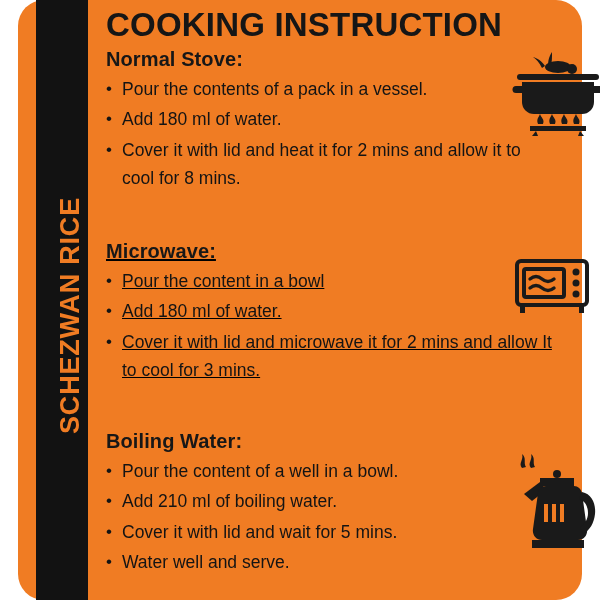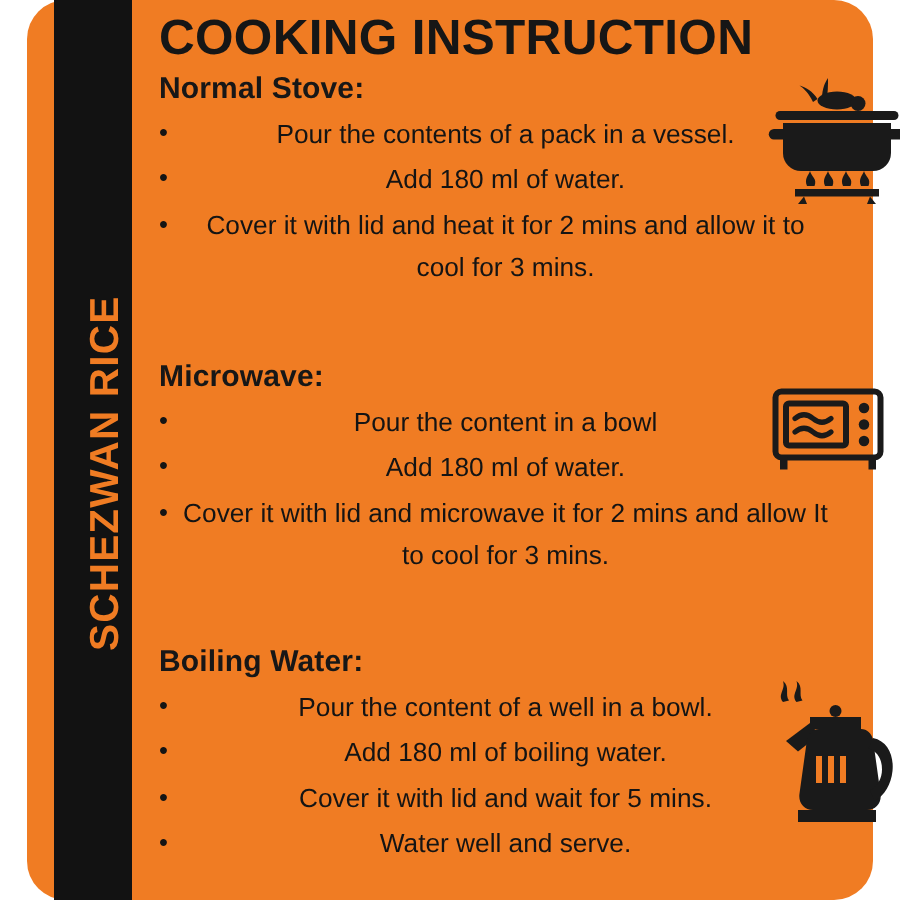--- a/index.html
+++ b/index.html
@@ -80,41 +80,40 @@
     font-size: 20px;
     font-weight: bold;
     color: #171717;
     margin: 0 0 4px 0;
     letter-spacing: 0.1px;
   }
   .bullets {
     list-style: none;
     margin: 0;
     padding: 0;
-    text-align: center;
   }
   .bullets li {
     position: relative;
     padding-left: 16px;
     font-size: 17.5px;
     color: #141414;
     line-height: 1.62;
     margin-bottom: 2px;
     max-width: 430px;
   }
   .bullets li::before {
     content: "\2022";
     position: absolute;
     left: 0;
     top: 0;
     font-size: 17px;
     color: #141414;
   }
   .sec-stove { top: 48px; }
-  .sec-micro { top: 240px; }
+  .sec-micro { top: 240px; text-decoration: underline; }
   .sec-boil  { top: 430px; }
 
   .icon {
     position: absolute;
   }
   .icon-stove { left: 412px; top: 52px; }
   .icon-micro { left: 414px; top: 258px; }
   .icon-boil  { left: 404px; top: 452px; }
 </style>
 </head>
@@ -131,38 +130,38 @@
 
   <div class="content">
 
     <div class="main-title">COOKING INSTRUCTION</div>
 
     <div class="section sec-stove">
       <div class="section-title">Normal Stove:</div>
       <ul class="bullets">
         <li>Pour the contents of a pack in a vessel.</li>
         <li>Add 180 ml of water.</li>
-        <li>Cover it with lid and heat it for 2 mins and allow it to cool for 3 mins.</li>
+        <li>Cover it with lid and heat it for 2 mins and allow it to cool for 8 mins.</li>
       </ul>
     </div>
 
     <div class="section sec-micro">
       <div class="section-title">Microwave:</div>
       <ul class="bullets">
         <li>Pour the content in a bowl</li>
         <li>Add 180 ml of water.</li>
         <li>Cover it with lid and microwave it for 2 mins and allow It to cool for 3 mins.</li>
       </ul>
     </div>
 
     <div class="section sec-boil">
       <div class="section-title">Boiling Water:</div>
       <ul class="bullets">
         <li>Pour the content of a well in a bowl.</li>
-        <li>Add 180 ml of boiling water.</li>
+        <li>Add 210 ml of boiling water.</li>
         <li>Cover it with lid and wait for 5 mins.</li>
         <li>Water well and serve.</li>
       </ul>
     </div>
 
     <div class="icon icon-stove">
       <svg width="92" height="84" viewBox="0 0 92 84">
         <g fill="#1a1a1a">
 
           <path d="M30 16 c-3 -6 -6 -9 -9 -11 c4 1 9 4 12 9 z"></path>

